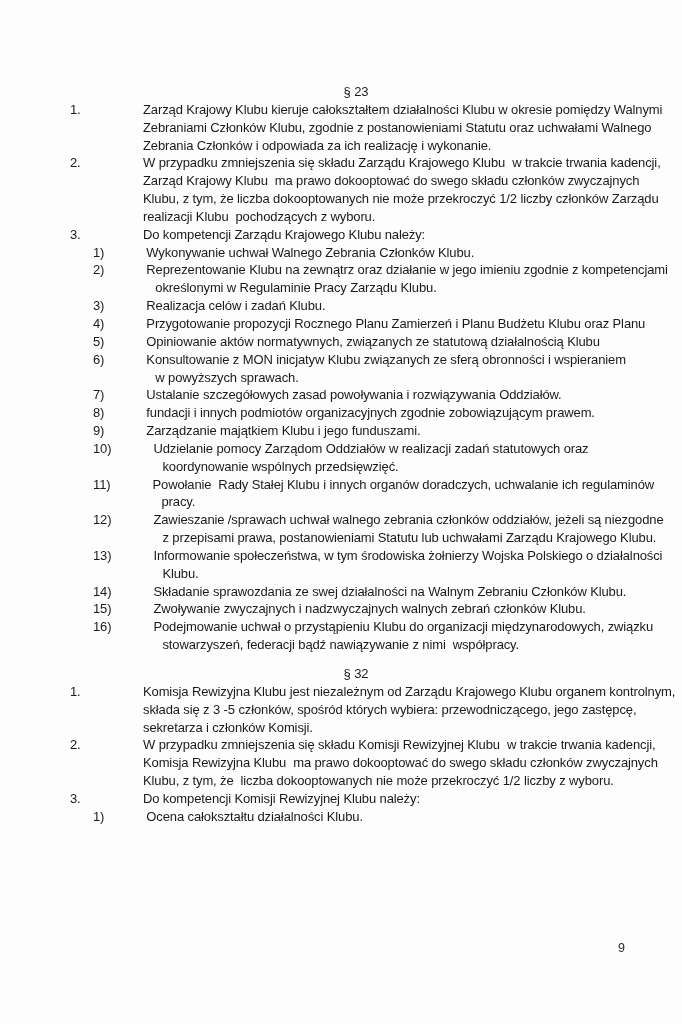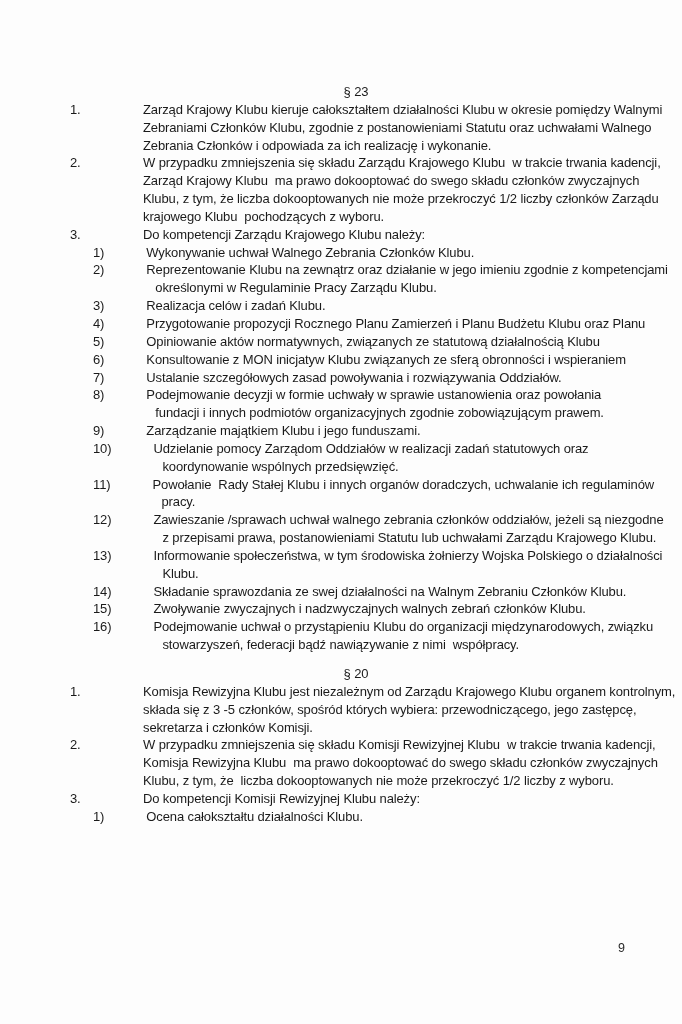--- a/index.html
+++ b/index.html
@@ -79,21 +79,21 @@
             <div class="line">Zebraniami Członków Klubu, zgodnie z postanowieniami Statutu oraz uchwałami Walnego</div>
             <div class="line">Zebrania Członków i odpowiada za ich realizację i wykonanie.</div>
           </div>
         </div>
         <div class="item">
           <span class="num">2.</span>
           <div class="body">
             <div class="line">W przypadku zmniejszenia się składu Zarządu Krajowego Klubu  w trakcie trwania kadencji,</div>
             <div class="line">Zarząd Krajowy Klubu  ma prawo dokooptować do swego składu członków zwyczajnych</div>
             <div class="line">Klubu, z tym, że liczba dokooptowanych nie może przekroczyć 1/2 liczby członków Zarządu</div>
-            <div class="line">krajowego Klubu  pochodzących z wyboru.</div>
+            <div class="line">realizacji Klubu  pochodzących z wyboru.</div>
           </div>
         </div>
         <div class="item">
           <span class="num">3.</span>
           <div class="body">
             <div class="line">Do kompetencji Zarządu Krajowego Klubu należy:</div>
           </div>
         </div>
         <div class="sub">
           <span class="num">1)</span>
@@ -123,32 +123,32 @@
         <div class="sub">
           <span class="num">5)</span>
           <div class="body">
             <div class="line">Opiniowanie aktów normatywnych, związanych ze statutową działalnością Klubu</div>
           </div>
         </div>
         <div class="sub">
           <span class="num">6)</span>
           <div class="body">
             <div class="line">Konsultowanie z MON inicjatyw Klubu związanych ze sferą obronności i wspieraniem</div>
+            <div class="line">w powyższych sprawach.</div>
           </div>
         </div>
         <div class="sub">
           <span class="num">7)</span>
           <div class="body">
             <div class="line">Ustalanie szczegółowych zasad powoływania i rozwiązywania Oddziałów.</div>
           </div>
         </div>
         <div class="sub">
           <span class="num">8)</span>
           <div class="body">
-            <div class="line">Podejmowanie decyzji w formie uchwały w sprawie ustanowienia oraz powołania</div>
             <div class="line">fundacji i innych podmiotów organizacyjnych zgodnie zobowiązującym prawem.</div>
           </div>
         </div>
         <div class="sub">
           <span class="num">9)</span>
           <div class="body">
             <div class="line">Zarządzanie majątkiem Klubu i jego funduszami.</div>
           </div>
         </div>
         <div class="sub">
@@ -193,21 +193,21 @@
         </div>
         <div class="sub">
           <span class="num">16)</span>
           <div class="body">
             <div class="line">Podejmowanie uchwał o przystąpieniu Klubu do organizacji międzynarodowych, związku</div>
             <div class="line">stowarzyszeń, federacji bądź nawiązywanie z nimi  współpracy.</div>
           </div>
         </div>
       </div>
       <div class="section">
-        <div class="heading">§ 20</div>
+        <div class="heading">§ 32</div>
         <div class="item">
           <span class="num">1.</span>
           <div class="body">
             <div class="line">Komisja Rewizyjna Klubu jest niezależnym od Zarządu Krajowego Klubu organem kontrolnym,</div>
             <div class="line">składa się z 3 -5 członków, spośród których wybiera: przewodniczącego, jego zastępcę,</div>
             <div class="line">sekretarza i członków Komisji.</div>
           </div>
         </div>
         <div class="item">
           <span class="num">2.</span>

